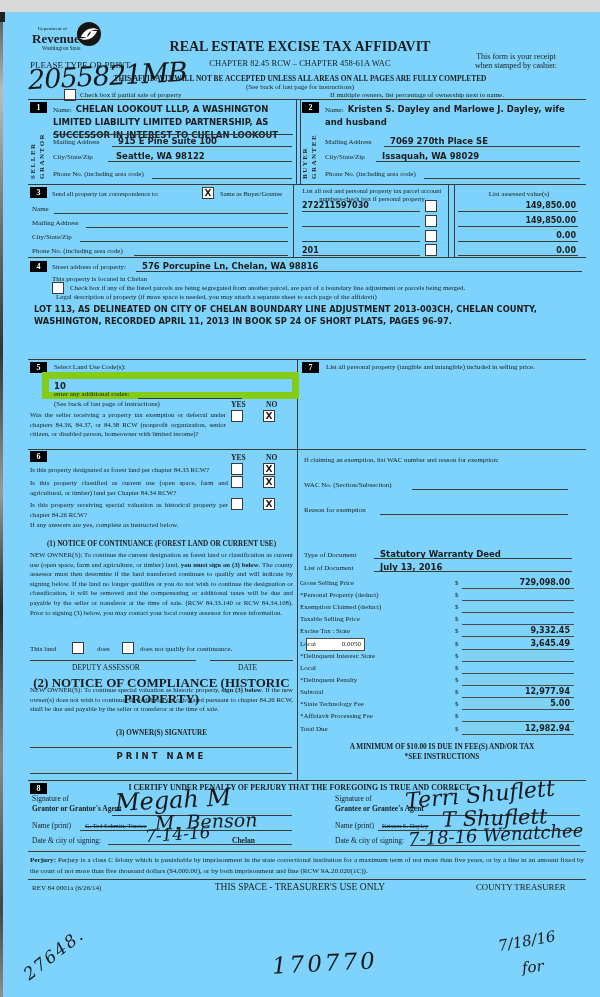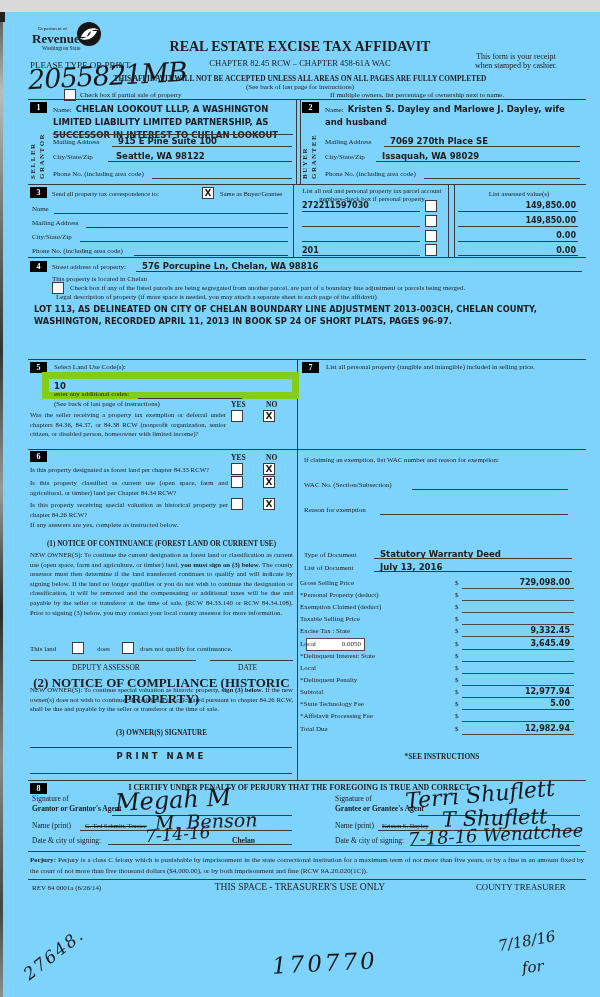--- a/index.html
+++ b/index.html
@@ -310,20 +310,21 @@
       <span class="fline"></span>
       <span class="fv"></span>
   </div>
   <div class="feerow" style="top:712px">
     <span class="fl">Total Due</span>
       <span class="fd">$</span>
       <span class="fline"></span>
       <span class="fv">12,982.94</span>
   </div>
 
+  <div class="abs bold center" style="left:302px;top:730px;width:280px;font-size:7.3px">A MINIMUM OF $10.00 IS DUE IN FEE(S) AND/OR TAX</div>
   <div class="abs bold center" style="left:302px;top:740px;width:280px;font-size:7.3px">*SEE INSTRUCTIONS</div>
 
   <div class="rule" style="left:28px;top:768px;width:558px"></div>
   <span class="badge" style="left:30px;top:771px">8</span>
   <div class="abs bold center" style="left:60px;top:771px;width:480px;font-size:7.8px">I CERTIFY UNDER PENALTY OF PERJURY THAT THE FOREGOING IS TRUE AND CORRECT.</div>
 
   <div class="abs lbl8" style="left:32px;top:782px">Signature of</div>
   <div class="abs lbl8 bold" style="left:32px;top:792px">Grantor or Grantor's Agent</div>
   <div class="rule" style="left:112px;top:803px;width:180px"></div>
   <div class="hw" style="left:115px;top:774px;font-size:24px;transform:rotate(-3deg)">Megah M</div>

